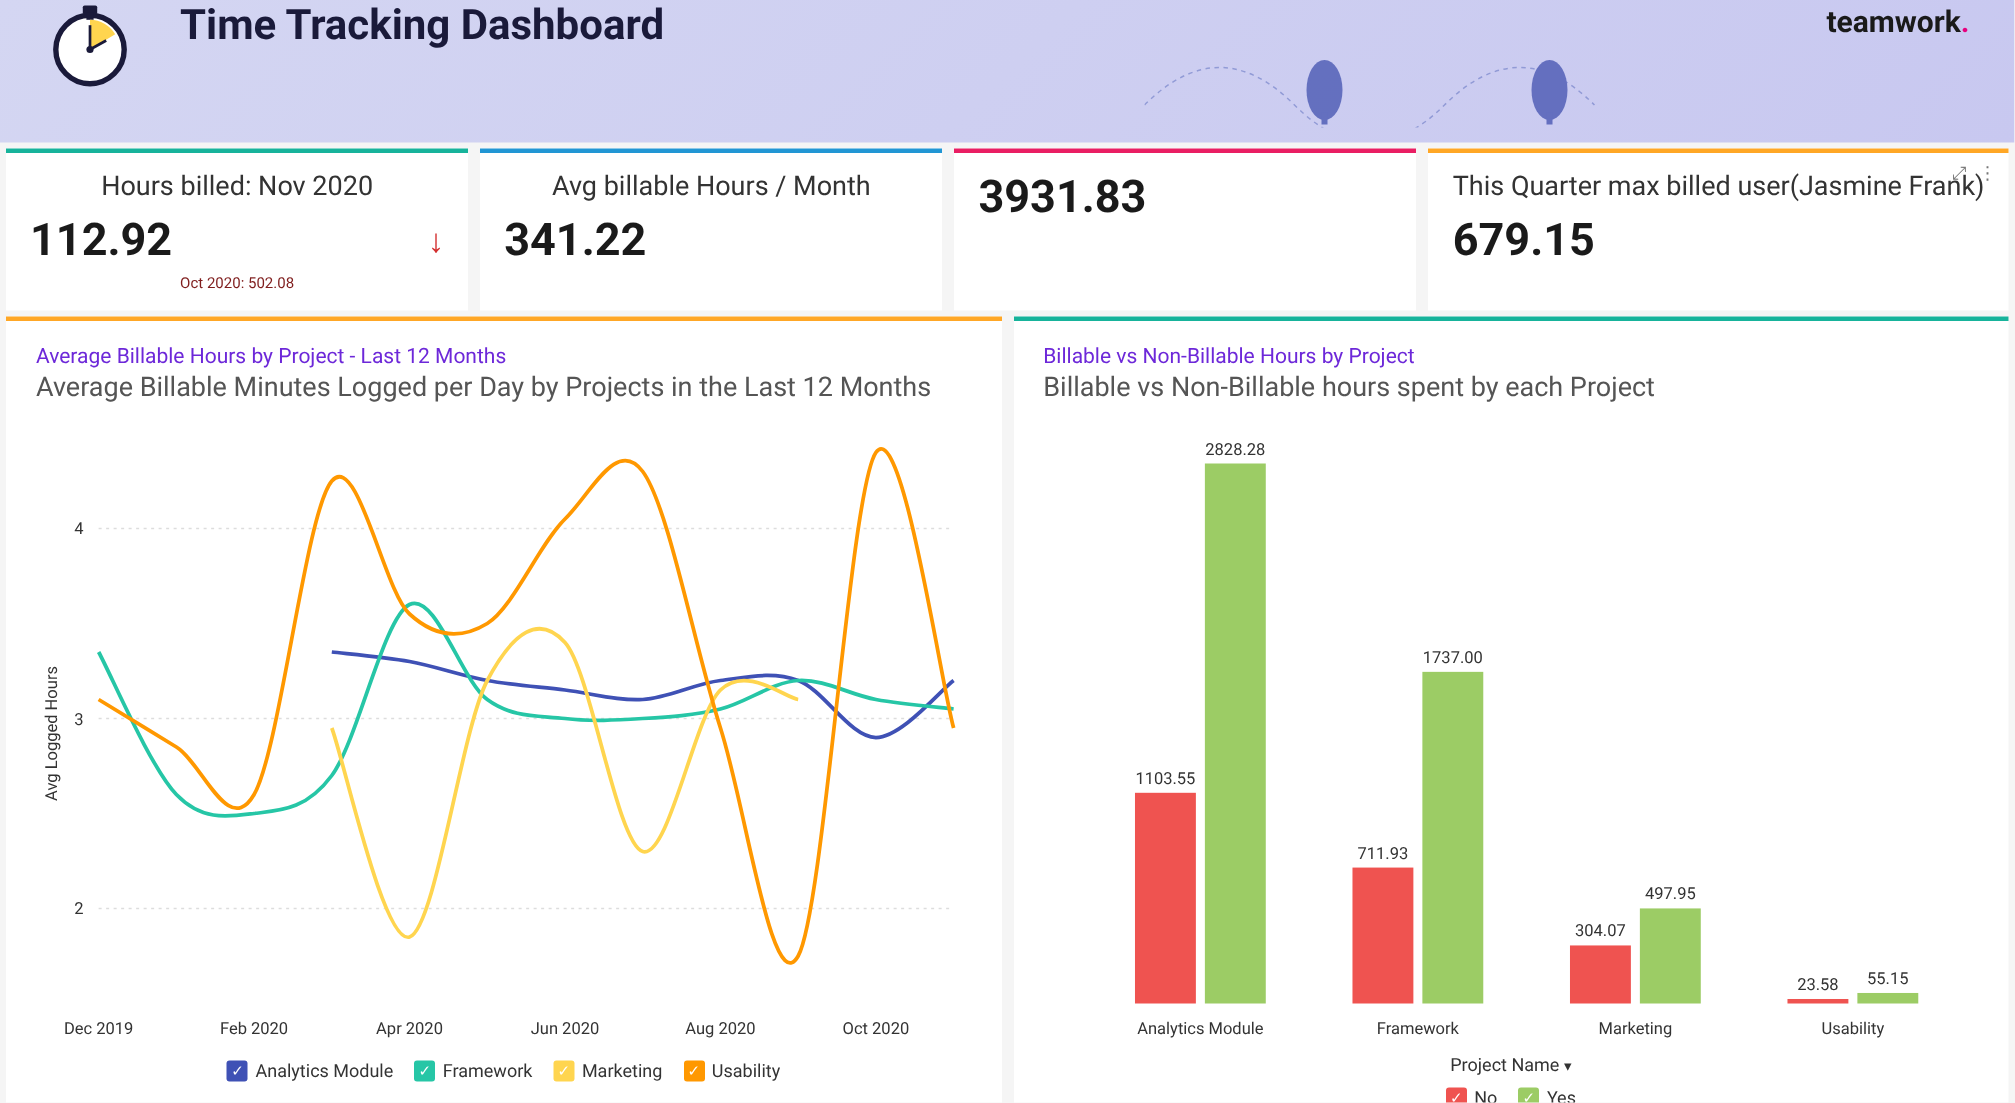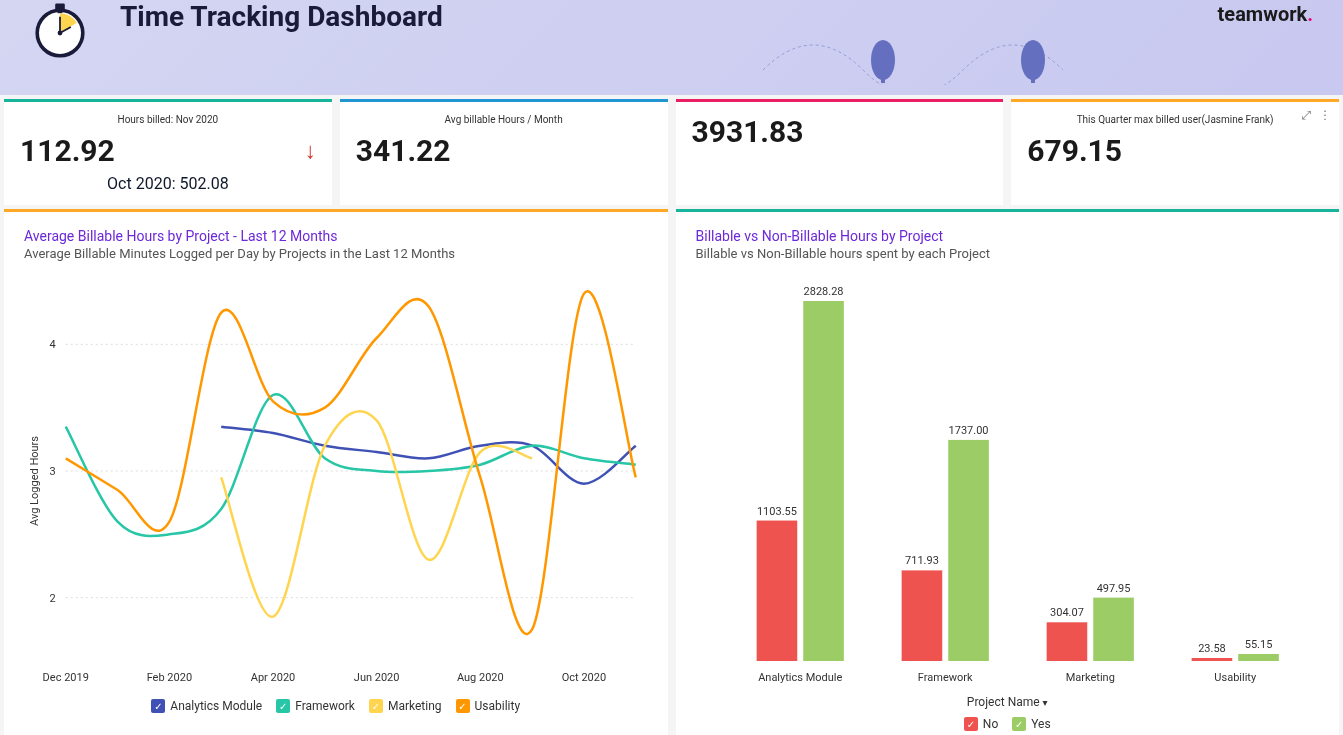--- a/index.html
+++ b/index.html
@@ -9,31 +9,31 @@
 .header-title{font-size:28px;font-weight:700;color:#1a1a3a}
 .header-logo{position:absolute;right:30px;top:2px;font-size:20px;font-weight:700;color:#1a1a1a}
 .header-logo .dot{color:#e6007e}
 .header-deco{position:absolute;right:180px;top:10px;width:400px;height:75px;opacity:.7}
 .kpi-row{display:flex;gap:8px;padding:4px;background:#f5f5f5}
 .kpi-card{flex:1;background:#fff;padding:12px 16px;text-align:center;position:relative;border-top:3px solid}
 .kpi-card.c1{border-top-color:#17b39b}
 .kpi-card.c2{border-top-color:#2196d4}
 .kpi-card.c3{border-top-color:#e91e63}
 .kpi-card.c4{border-top-color:#ffa726}
-.kpi-title{font-size:10px;color:#333;margin-bottom:8px;white-space:nowrap}
+.kpi-title{font-size:18px;color:#333;margin-bottom:8px;white-space:nowrap}
 .kpi-value{font-size:30px;font-weight:700;color:#1a1a1a;display:flex;justify-content:space-between;align-items:center;gap:6px}
-.kpi-sub{font-size:16px;color:#0f172a;margin-top:6px}
+.kpi-sub{font-size:10px;color:#7f1d1d;margin-top:6px}
 .kpi-arrow{color:#d32f2f;font-size:22px}
 .kpi-icons{position:absolute;top:6px;right:8px;display:flex;gap:8px;color:#777;font-size:12px}
 .charts-row{display:flex;gap:8px;padding:0 4px 4px 4px;background:#f5f5f5}
 .chart-card{background:#fff;padding:16px 20px;flex:1;position:relative}
 .chart-card.left{border-top:3px solid #ffa726}
 .chart-card.right{border-top:3px solid #17b39b}
 .chart-title{font-size:14px;font-weight:400;color:#6d28d9}
-.chart-subtitle{font-size:13px;color:#555;margin-top:2px}
+.chart-subtitle{font-size:18px;color:#555;margin-top:2px}
 .chart-body{height:420px;position:relative;margin-top:10px}
 .legend{display:flex;justify-content:center;gap:14px;margin-top:8px;font-size:12px;color:#333}
 .legend-item{display:flex;align-items:center;gap:5px}
 .legend-swatch{width:14px;height:14px;display:flex;align-items:center;justify-content:center;color:#fff;font-size:10px;border-radius:2px}
 .axis-label-x{text-align:center;font-size:12px;color:#333;margin-top:4px}
 .axis-label-x .chev,.axis-label-y .chev{font-size:10px;margin-left:3px}
 </style>
 </head>
 <body>
 

